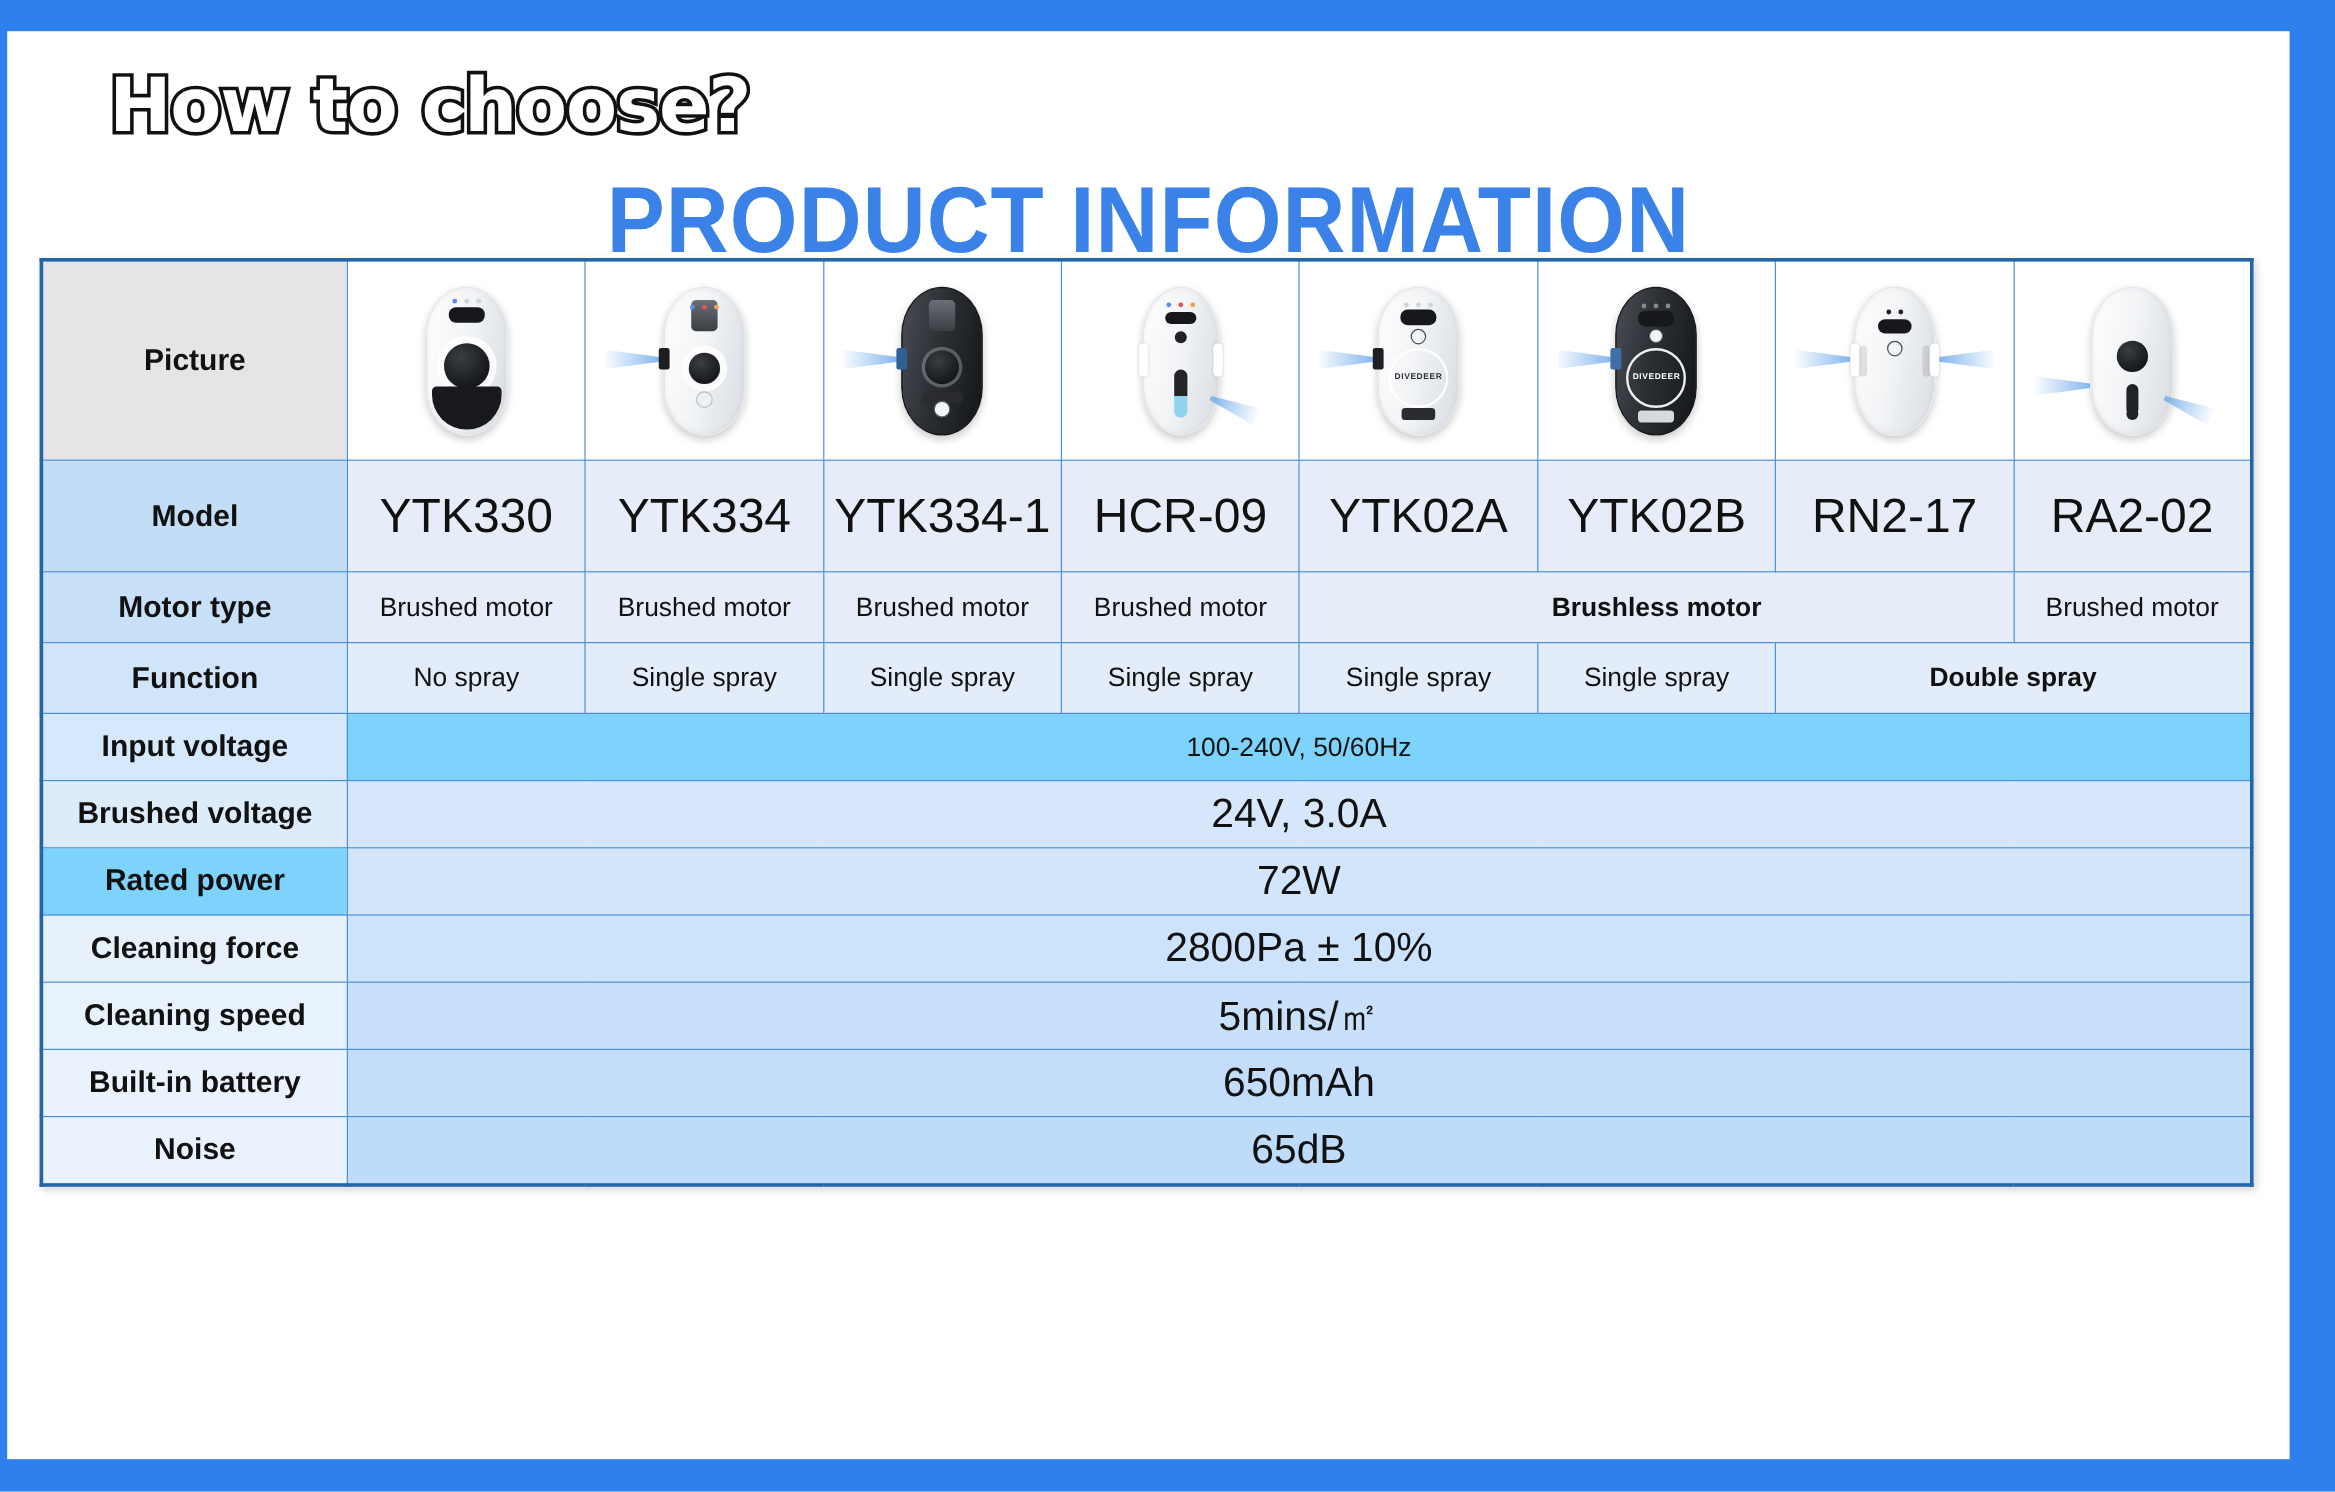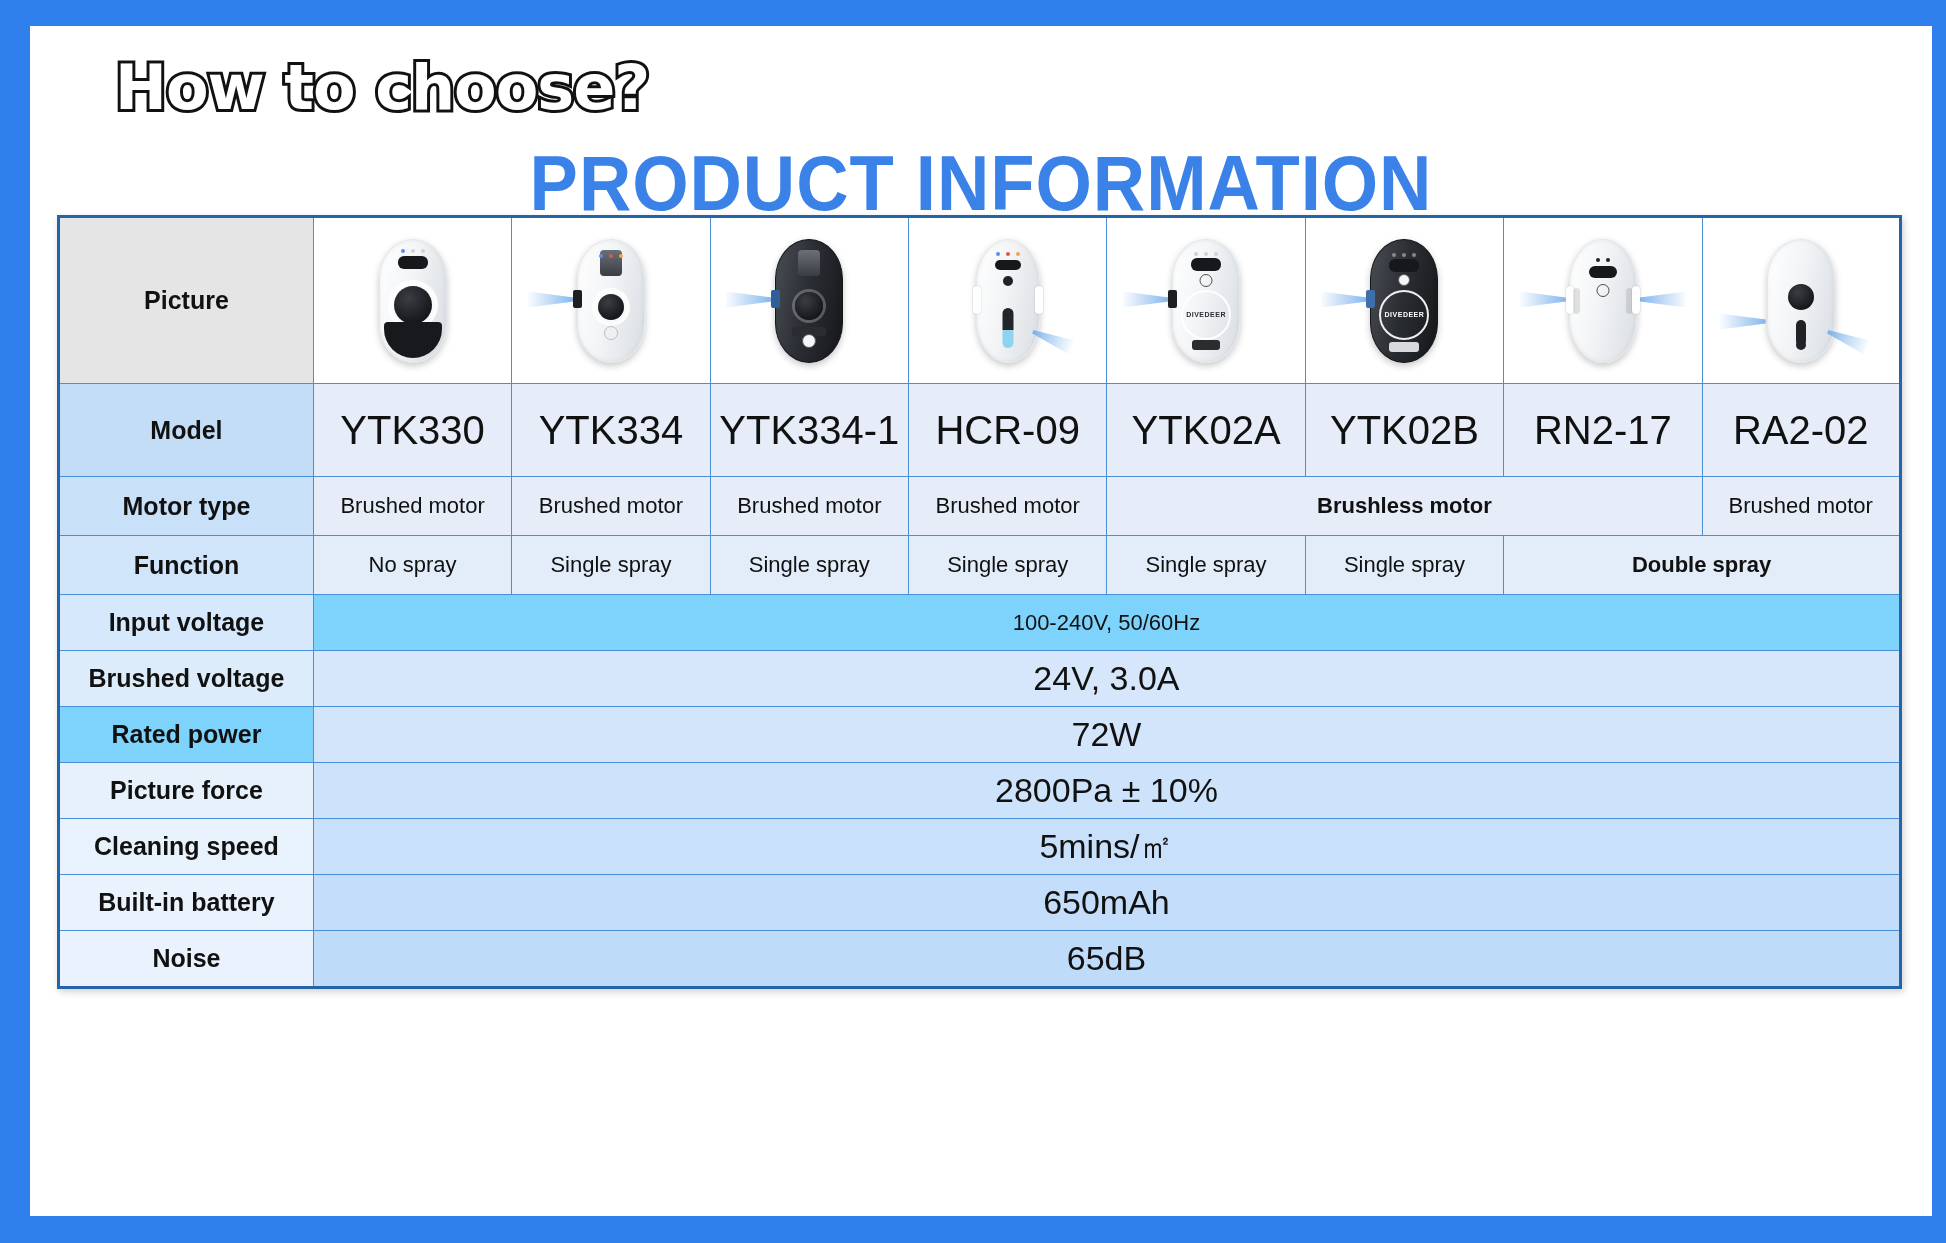--- a/index.html
+++ b/index.html
@@ -3,21 +3,21 @@
 <meta charset="utf-8">
 <style>
   html,body{margin:0;padding:0;}
   body{
     width:1946px;height:1243px;
     background:#2f80ed;
     font-family:"Liberation Sans","DejaVu Sans",sans-serif;
     overflow:hidden;
   }
   .page{
-    position:absolute;left:30px;top:26px;
+    position:absolute;left:6px;top:26px;
     width:1902px;height:1190px;
     background:#ffffff;
   }
 
   
   .hdr-handwritten{
     position:absolute;left:85px;top:25px;
     font-size:62px;font-weight:bold;
     letter-spacing:-1px;
     color:#ffffff;
@@ -426,21 +426,21 @@
       </tr>
       <tr class="r-ada">
         <td class="lbl">Brushed voltage</td>
         <td class="val" colspan="8">24V, 3.0A</td>
       </tr>
       <tr class="r-rat">
         <td class="lbl">Rated power</td>
         <td class="val" colspan="8">72W</td>
       </tr>
       <tr class="r-suc">
-        <td class="lbl">Picture force</td>
+        <td class="lbl">Cleaning force</td>
         <td class="val" colspan="8">2800Pa ± 10%</td>
       </tr>
       <tr class="r-cln">
         <td class="lbl">Cleaning speed</td>
         <td class="val" colspan="8">5mins/㎡</td>
       </tr>
       <tr class="r-bat">
         <td class="lbl">Built-in battery</td>
         <td class="val" colspan="8">650mAh</td>
       </tr>

